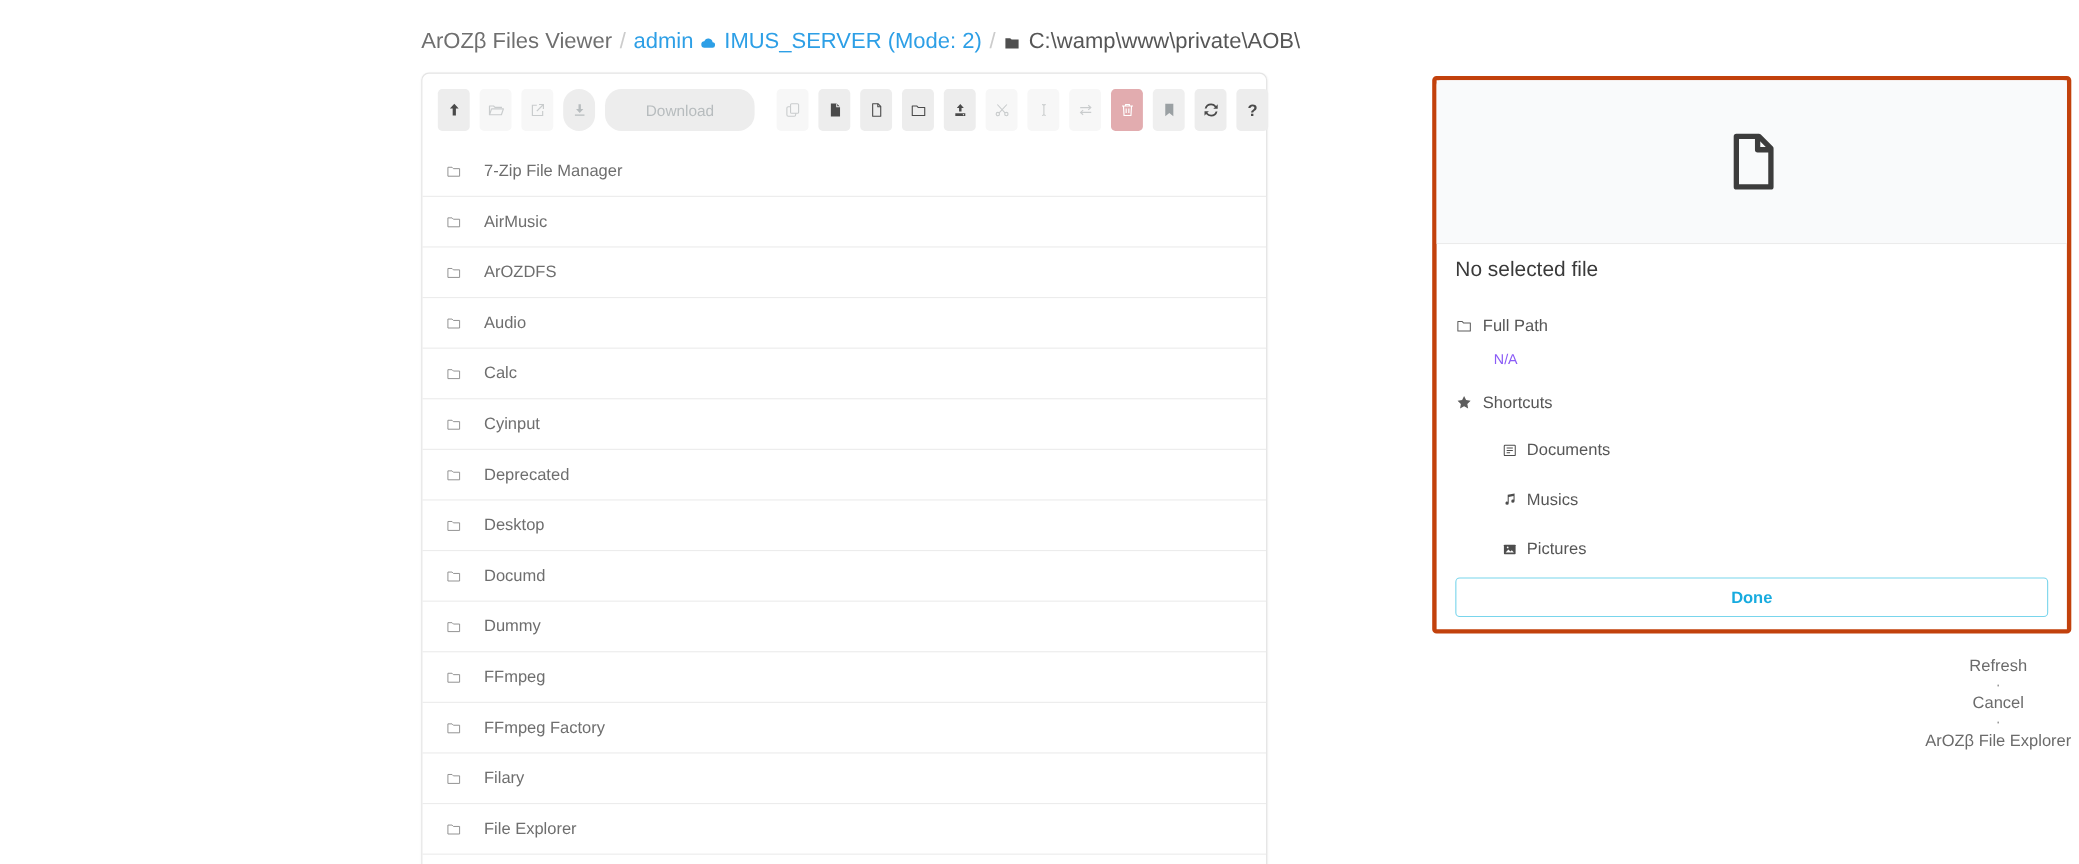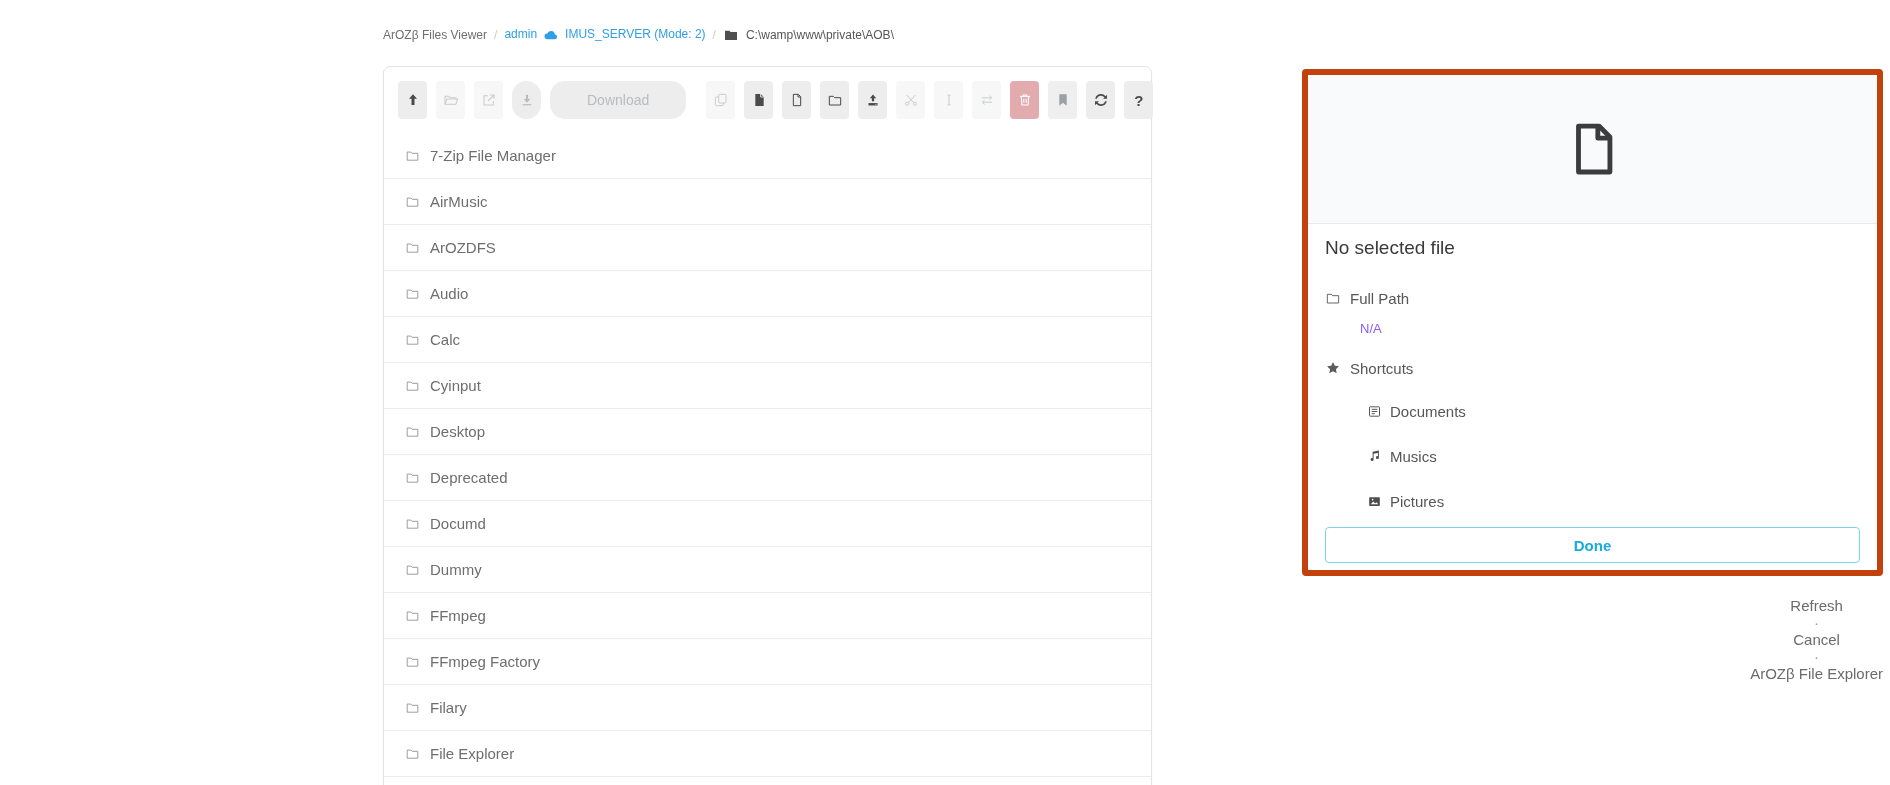--- a/index.html
+++ b/index.html
@@ -8,24 +8,24 @@
     --danger-pink:#e2acaf;
   }
   *{box-sizing:border-box;margin:0;padding:0;}
   html,body{width:1890px;height:785px;overflow:hidden;background:#fff;
     font-family:"Liberation Sans","DejaVu Sans",sans-serif;color:#6e6e6e;}
   .icon{display:inline-flex;align-items:center;justify-content:center;line-height:1;}
   .icon svg{width:1em;height:1em;display:block;}
 
   
   .breadcrumb{position:absolute;left:383px;top:27px;display:flex;align-items:center;
-    gap:7px;font-size:12px;white-space:nowrap;}
+    gap:7px;font-size:20px;white-space:nowrap;}
   .bc-title{color:#6f6f6f;}
   .bc-sep{color:#cccccc;}
-  .bc-link{color:var(--link-blue);display:flex;align-items:flex-start;gap:6px;cursor:pointer;}
+  .bc-link{color:var(--link-blue);display:flex;align-items:center;gap:6px;cursor:pointer;}
   .bc-link .icon{font-size:16px;color:var(--link-blue);}
   .bc-path{color:#565656;display:flex;align-items:center;gap:7px;}
   .bc-path .icon{font-size:16px;color:#4f4f4f;}
 
   
   .files-card{position:absolute;left:383px;top:66px;width:769px;height:880px;
     background:#fff;border:1px solid #e4e4e4;border-radius:7px;
     box-shadow:0 1px 2px rgba(0,0,0,.05);}
   .toolbar{display:flex;align-items:center;gap:9px;padding:14px;}
   .tb-btn{width:29px;height:38px;border-radius:4px;display:flex;align-items:center;
@@ -34,28 +34,28 @@
   .tb-btn.enabled{background:#ededed;color:#4a4a4a;}
   .tb-btn.disabled{background:#f7f7f7;color:#c9cccd;}
   .tb-btn.muted{background:#ededed;color:#b7bcbe;border-radius:15px;}
   .tb-btn.dim{background:#efefef;color:#9aa0a3;}
   .tb-btn.danger{background:var(--danger-pink);color:#ffffff;}
   .tb-btn.group-break{margin-right:11px;}
   .tb-label{white-space:nowrap;}
   .qm{font-weight:bold;font-size:15px;}
 
   .file-list{}
-  .fl-row{height:46px;display:flex;align-items:center;gap:10px;padding-left:21px;
+  .fl-row{height:46px;display:flex;align-items:center;gap:20px;padding-left:21px;
     border-bottom:1px solid #ececec;cursor:pointer;}
   .fl-icon{font-size:15px;color:#8f8f8f;}
   .fl-name{font-size:15px;color:#6e6e6e;}
 
   
   .side-panel{position:absolute;left:1302px;top:69px;width:581px;height:507px;
-    background:#fff;border:6px solid #c2410c;border-radius:4px;}
+    background:#fff;border:4px solid #c2410c;border-radius:4px;}
   .preview{height:149px;background:#f9fafb;border-bottom:1px solid #e9e9e9;
     display:flex;align-items:center;justify-content:center;border-radius:4px 4px 0 0;}
   .preview .icon{font-size:58px;color:#3c3c3c;}
   .panel-body{padding:13px 17px 0 17px;position:relative;}
   .panel-title{font-size:19px;font-weight:400;color:#3a3a3a;}
   .detail{margin-top:28px;font-size:15px;color:#565656;}
   .detail-row{display:flex;align-items:center;gap:9px;height:22px;}
   .detail-row .icon{font-size:16px;color:#5c5c5c;}
   .detail-value{margin:12px 0 0 35px;font-size:13px;color:#8b5cf6;}
   .detail-row.shortcuts{margin-top:21px;}
@@ -322,29 +322,29 @@
           </svg>
         </span>
     <span class="fl-name">Cyinput</span>
   </div>
       <div class="fl-row">
     <span class="icon fl-icon">
           <svg viewBox="0 0 24 24">
             <path d="M3.5 19.5v-13h6l2 2h9v11z" fill="none" stroke="currentColor" stroke-width="1.4" stroke-linejoin="round"></path>
           </svg>
         </span>
+    <span class="fl-name">Deprecated</span>
+  </div>
+      <div class="fl-row">
+    <span class="icon fl-icon">
+          <svg viewBox="0 0 24 24">
+            <path d="M3.5 19.5v-13h6l2 2h9v11z" fill="none" stroke="currentColor" stroke-width="1.4" stroke-linejoin="round"></path>
+          </svg>
+        </span>
     <span class="fl-name">Desktop</span>
-  </div>
-      <div class="fl-row">
-    <span class="icon fl-icon">
-          <svg viewBox="0 0 24 24">
-            <path d="M3.5 19.5v-13h6l2 2h9v11z" fill="none" stroke="currentColor" stroke-width="1.4" stroke-linejoin="round"></path>
-          </svg>
-        </span>
-    <span class="fl-name">Deprecated</span>
   </div>
       <div class="fl-row">
     <span class="icon fl-icon">
           <svg viewBox="0 0 24 24">
             <path d="M3.5 19.5v-13h6l2 2h9v11z" fill="none" stroke="currentColor" stroke-width="1.4" stroke-linejoin="round"></path>
           </svg>
         </span>
     <span class="fl-name">Documd</span>
   </div>
       <div class="fl-row">

